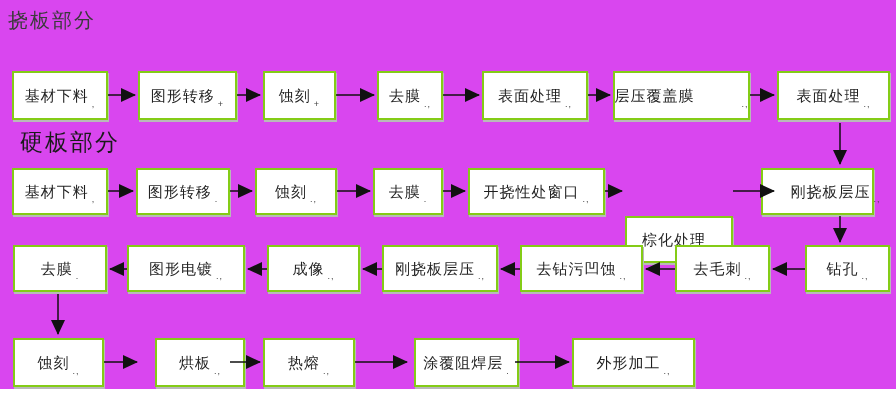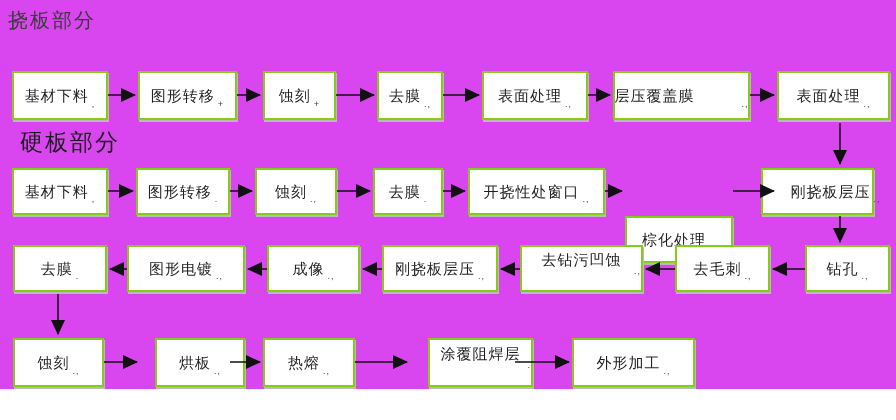--- a/index.html
+++ b/index.html
@@ -22,27 +22,27 @@
   .n0_0{left:12px;width:96px;} .n0_1{left:138px;width:99px;} .n0_2{left:263px;width:73px;}
   .n0_3{left:377px;width:66px;} .n0_4{left:482px;width:106px;} .n0_5{left:613px;width:137px;gap:44px;}
   .n0_6{left:777px;width:113px;}
   
   .r1{top:168px;height:47px;}
   .n1_0{left:12px;width:96px;} .n1_1{left:136px;width:94px;} .n1_2{left:255px;width:82px;}
   .n1_3{left:373px;width:70px;} .n1_4{left:468px;width:137px;} .n1_5{left:625px;width:108px;margin-top:48px;}
   .n1_6{left:761px;width:113px;padding-left:36px;}
   
   .r2{top:245px;height:47px;}
-  .n2_0{left:805px;width:85px;} .n2_1{left:675px;width:95px;} .n2_2{left:520px;width:123px;flex-direction:column;}
+  .n2_0{left:805px;width:85px;} .n2_1{left:675px;width:95px;} .n2_2{left:520px;width:123px;}
   .n2_3{left:382px;width:116px;} .n2_4{left:267px;width:93px;} .n2_5{left:127px;width:118px;}
   .n2_6{left:13px;width:94px;}
   
   .r3{top:338px;height:49px;}
   .n3_0{left:13px;width:91px;} .n3_1{left:140px;width:90px;margin-left:15px;} .n3_2{left:263px;width:92px;}
-  .n3_3{left:428px;width:105px;flex-direction:column;} .n3_4{left:572px;width:123px;}
+  .n3_3{left:414px;width:105px;} .n3_4{left:572px;width:123px;}
   #connectors{position:absolute;left:0;top:0;width:896px;height:420px;pointer-events:none;}
   #scan-band{position:absolute;left:30px;top:392px;width:866px;height:6px;background:#f1f1f1;}
 </style>
 </head>
 <body>
 
 <div id="canvas">
 
   <div id="title-flex" class="sec-title">挠板部分</div>
   <div id="title-rigid" class="sec-title">硬板部分</div>

